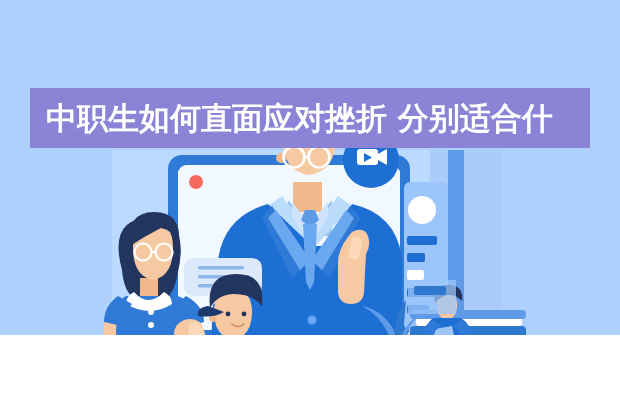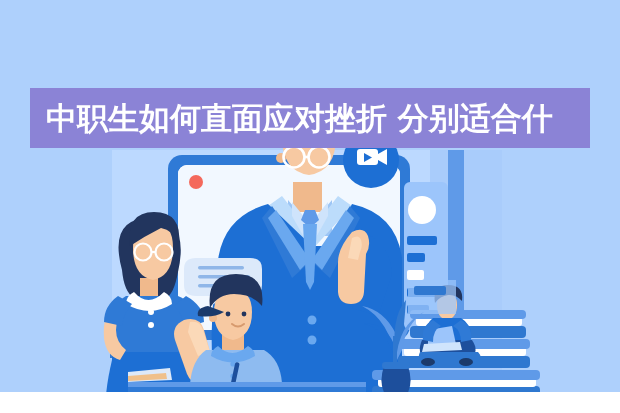--- a/index.html
+++ b/index.html
@@ -6,21 +6,21 @@
     margin: 0;
     padding: 0;
     background: #ffffff;
   }
   body {
     font-family: "Liberation Sans", "DejaVu Sans", sans-serif;
   }
   #stage {
     position: relative;
     width: 620px;
-    height: 392px;
+    height: 335px;
     overflow: hidden;
     background: #aed0fc;
   }
   .layer { position: absolute; top: 0; left: 0; width: 620px; height: 413px; }
   #illustration { z-index: 2; }
   
   #title-banner {
     position: absolute;
     left: 30px;
     top: 88px;

